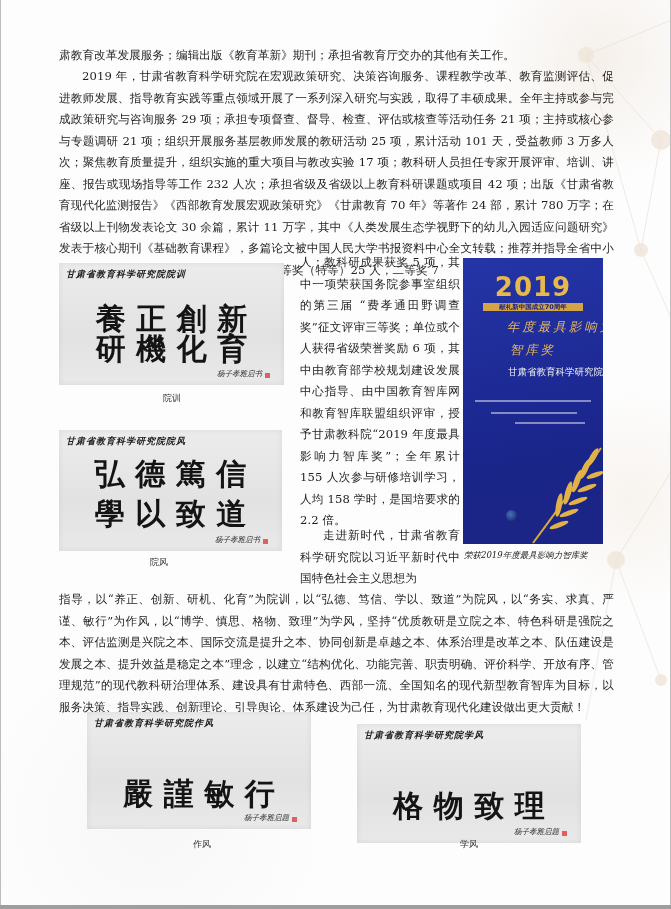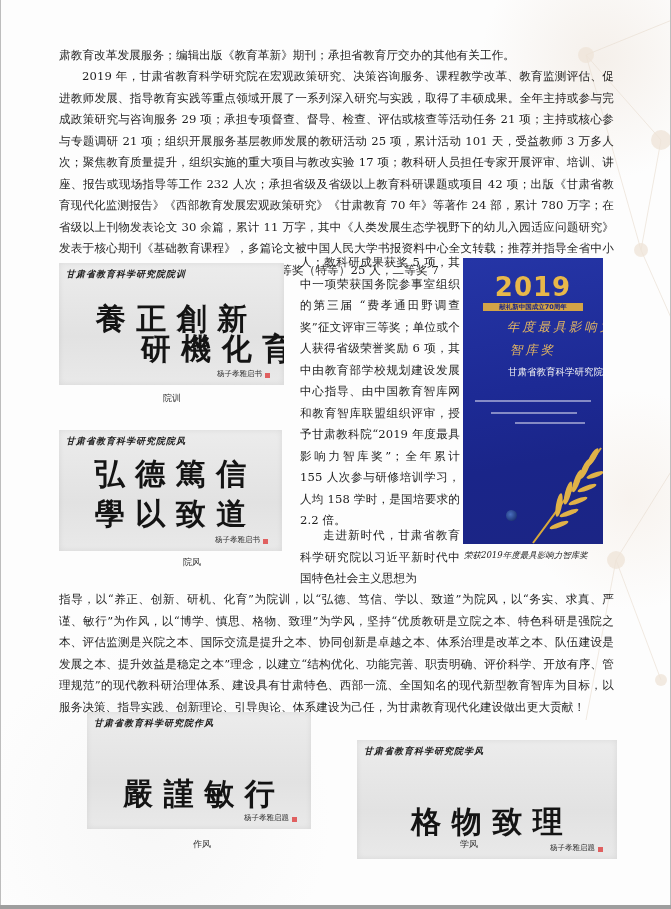--- a/index.html
+++ b/index.html
@@ -39,21 +39,21 @@
   }
   .calli .hdr {
     position: absolute; left: 7px; top: 5px; font-size: 9px; font-style: italic;
     color: #222; letter-spacing: 1px; font-weight: bold;
   }
   .calli .line {
     position: absolute; left: 0; width: 100%; text-align: center;
     font-weight: bold; color: #141414; font-family: "DejaVu Serif", serif;
   }
   .calli .sig {
-    position: absolute; right: 22px; bottom: 6px; font-size: 7.5px; color: #333; 
+    position: absolute; right: 22px; bottom: 6px; font-size: 7.5px; color: #333; font-style: italic;
   }
   .calli .seal {
     position: absolute; right: 14px; bottom: 7px; width: 5px; height: 5px; background: #d33; opacity: .75;
   }
   .cap {
     position: absolute; font-size: 9px; color: #333; text-align: center; width: 60px;
   }
 
   .plaque {
     position: absolute; left: 462px; top: 258px; width: 140px; height: 286px;
@@ -112,34 +112,34 @@
 
   <p class="para p1">肃教育改革发展服务；编辑出版《教育革新》期刊；承担省教育厅交办的其他有关工作。</p>
   <p class="para p2">2019 年，甘肃省教育科学研究院在宏观政策研究、决策咨询服务、课程教学改革、教育监测评估、促进教师发展、指导教育实践等重点领域开展了一系列深入研究与实践，取得了丰硕成果。全年主持或参与完成政策研究与咨询服务 29 项；承担专项督查、督导、检查、评估或核查等活动任务 21 项；主持或核心参与专题调研 21 项；组织开展服务基层教师发展的教研活动 25 项，累计活动 101 天，受益教师 3 万多人次；聚焦教育质量提升，组织实施的重大项目与教改实验 17 项；教科研人员担任专家开展评审、培训、讲座、报告或现场指导等工作 232 人次；承担省级及省级以上教育科研课题或项目 42 项；出版《甘肃省教育现代化监测报告》《西部教育发展宏观政策研究》《甘肃教育 70 年》等著作 24 部，累计 780 万字；在省级以上刊物发表论文 30 余篇，累计 11 万字，其中《人类发展生态学视野下的幼儿入园适应问题研究》发表于核心期刊《基础教育课程》，多篇论文被中国人民大学书报资料中心全文转载；推荐并指导全省中小学教师 43 人参加全国学科教学竞赛，获一等奖（特等）25 人，二等奖 7</p>
   <p class="para p3">人；教科研成果获奖 5 项，其中一项荣获国务院参事室组织的第三届 “费孝通田野调查奖”征文评审三等奖；单位或个人获得省级荣誉奖励 6 项，其中由教育部学校规划建设发展中心指导、由中国教育智库网和教育智库联盟组织评审，授予甘肃教科院“2019 年度最具影响力智库奖”；全年累计 155 人次参与研修培训学习，人均 158 学时，是国培要求的 2.2 倍。</p>
   <p class="para p4">走进新时代，甘肃省教育科学研究院以习近平新时代中国特色社会主义思想为</p>
   <p class="para p5">指导，以“养正、创新、研机、化育”为院训，以“弘德、笃信、学以、致道”为院风，以“务实、求真、严谨、敏行”为作风，以“博学、慎思、格物、致理”为学风，坚持“优质教研是立院之本、特色科研是强院之本、评估监测是兴院之本、国际交流是提升之本、协同创新是卓越之本、体系治理是改革之本、队伍建设是发展之本、提升效益是稳定之本”理念，以建立“结构优化、功能完善、职责明确、评价科学、开放有序、管理规范”的现代教科研治理体系、建设具有甘肃特色、西部一流、全国知名的现代新型教育智库为目标，以服务决策、指导实践、创新理论、引导舆论、体系建设为己任，为甘肃教育现代化建设做出更大贡献！</p>
 
   <div class="calli" style="left:58px;top:263px;width:225px;height:122px;">
     <div class="hdr">甘肃省教育科学研究院院训</div>
     <div class="line" style="top:36px;font-size:30px;">養 正 創 新</div>
-    <div class="line" style="top:66px;font-size:30px;padding-left:45px;">研 機 化 育</div>
+    <div class="line" style="top:66px;font-size:30px;">研 機 化 育</div>
     <div class="sig">杨子孝雅启书</div>
     <div class="seal"></div>
   </div>
   <div class="cap" style="left:141px;top:392px;">院训</div>
 
   <div class="calli" style="left:58px;top:430px;width:223px;height:121px;">
     <div class="hdr">甘肃省教育科学研究院院风</div>
     <div class="line" style="top:24px;font-size:30px;">弘 德 篤 信</div>
     <div class="line" style="top:64px;font-size:30px;">學 以 致 道</div>
     <div class="sig">杨子孝雅启书</div>
     <div class="seal"></div>
   </div>
-  <div class="cap" style="left:140px;top:556px;text-align:right;">院风</div>
+  <div class="cap" style="left:128px;top:556px;">院风</div>
 
   <div class="plaque">
     <div class="yr">2019</div>
     <div class="sub">献礼新中国成立70周年</div>
     <div class="t1">年度最具影响力</div>
     <div class="t2">智库奖</div>
     <div class="org">甘肃省教育科学研究院</div>
     <div class="fine" style="left:12px;top:142px;width:116px;"></div>
     <div class="fine" style="left:28px;top:154px;width:86px;"></div>
     <div class="fine" style="left:52px;top:164px;width:70px;"></div>
@@ -163,21 +163,21 @@
   <div class="plaque-cap">荣获2019年度最具影响力智库奖</div>
 
   <div class="calli" style="left:86px;top:712px;width:224px;height:117px;">
     <div class="hdr">甘肃省教育科学研究院作风</div>
     <div class="line" style="top:62px;font-size:30px;">嚴 謹 敏 行</div>
     <div class="sig">杨子孝雅启题</div>
     <div class="seal"></div>
   </div>
   <div class="cap" style="left:171px;top:838px;">作风</div>
 
-  <div class="calli" style="left:356px;top:740px;width:260px;height:119px;">
+  <div class="calli" style="left:356px;top:724px;width:224px;height:119px;">
     <div class="hdr">甘肃省教育科学研究院学风</div>
     <div class="line" style="top:62px;font-size:30px;">格 物 致 理</div>
     <div class="sig">杨子孝雅启题</div>
     <div class="seal"></div>
   </div>
   <div class="cap" style="left:438px;top:838px;">学风</div>
 </div>
 <div class="bottom-bar"></div>
 
 </body></html>

